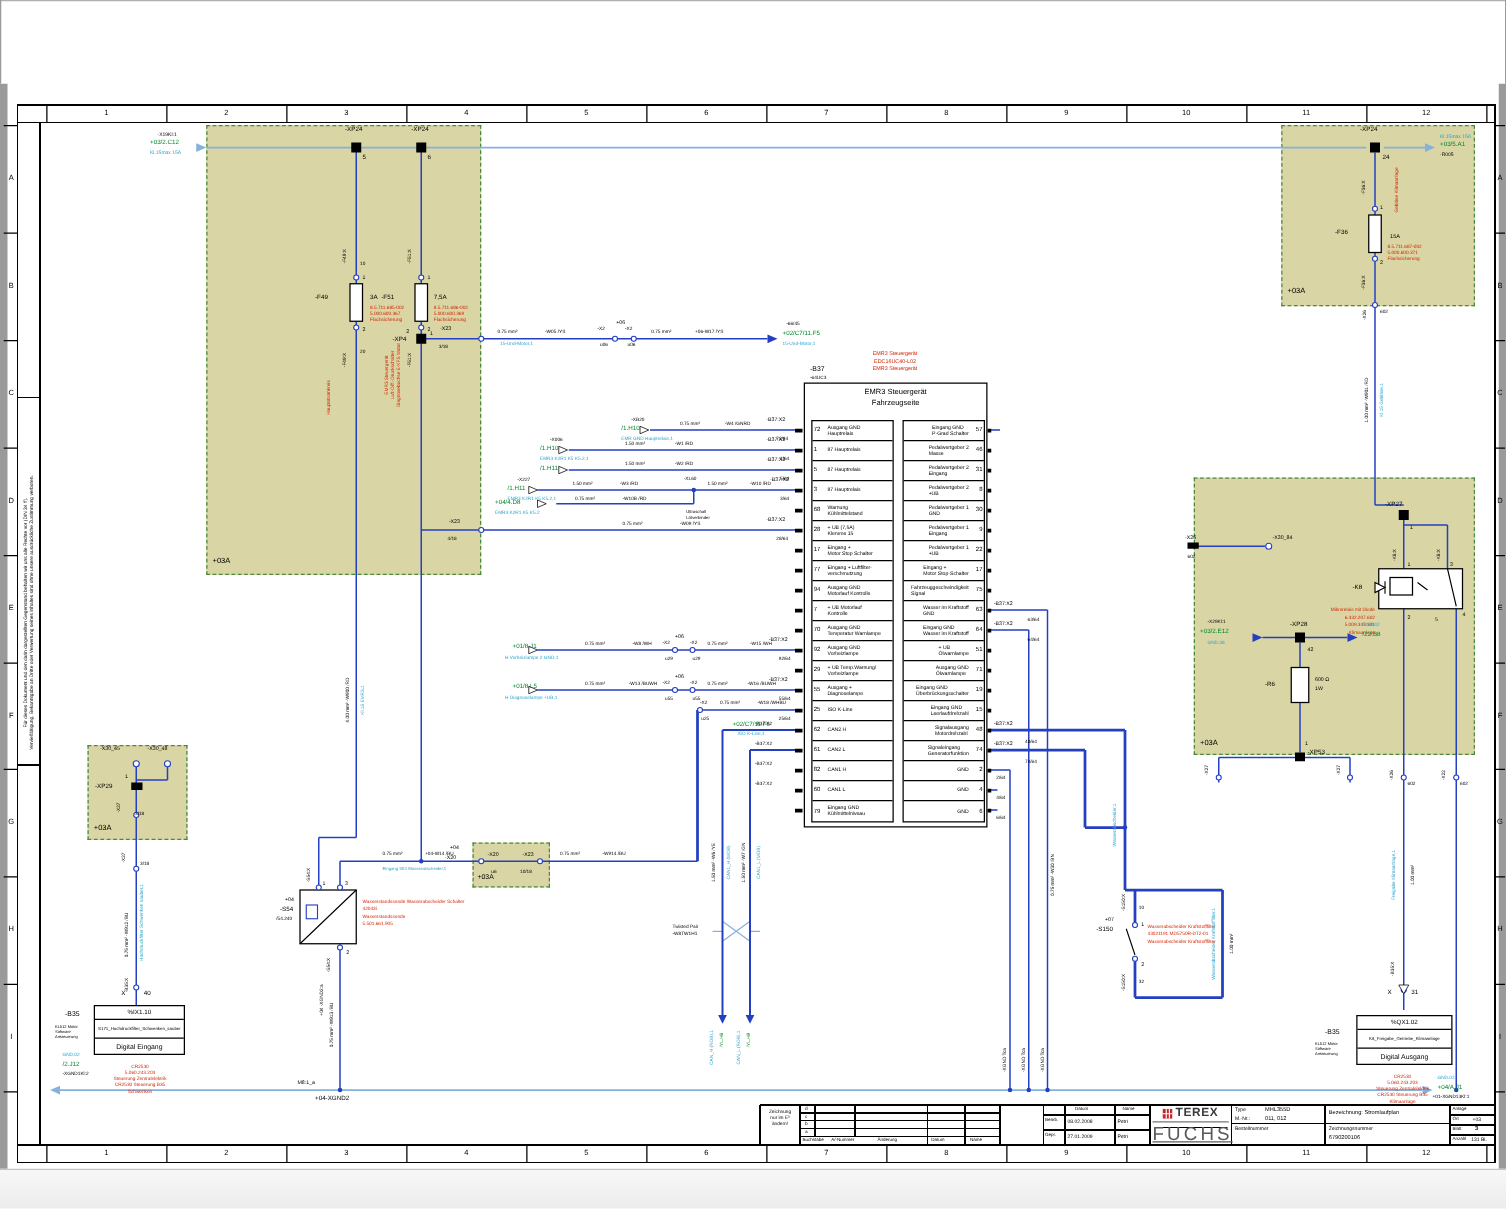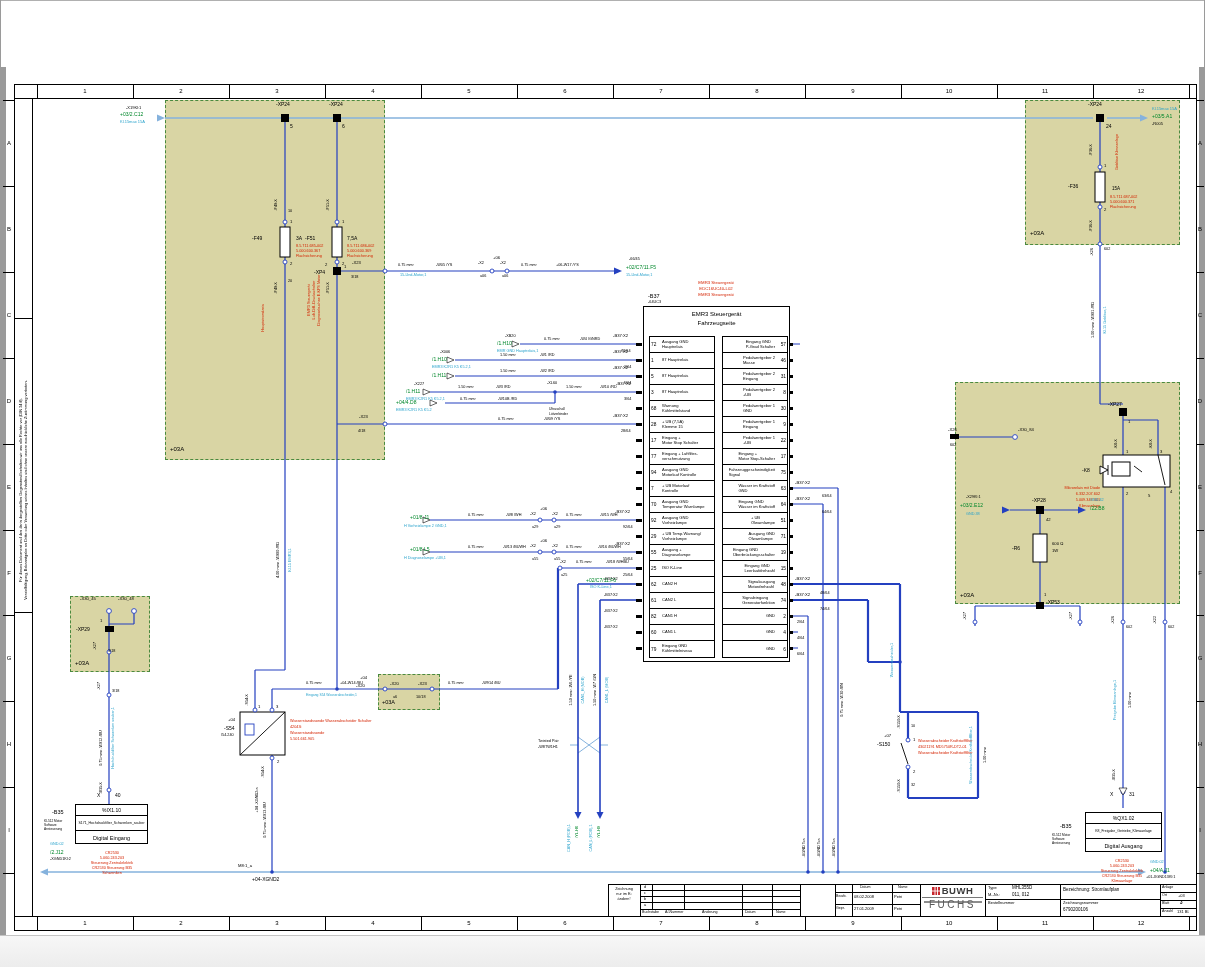--- a/index.html
+++ b/index.html
@@ -18,21 +18,21 @@
 .t-row.rev{flex-direction:row-reverse;}
 .t-row.rev .t-pin{text-align:right;padding-right:1px;padding-left:0;}
 .iobox{position:absolute;border:1px solid #000;background:#fff;box-sizing:border-box;}
 .iobox .cell{border-bottom:1px solid #000;display:flex;align-items:center;justify-content:center;overflow:hidden;}
 .iobox .cell:last-child{border-bottom:none;}
 .tick{position:absolute;background:#000;}
 #toolbar{position:absolute;left:0;top:935px;width:1205px;height:32px;background:linear-gradient(#f7f7f7,#ececec);border-top:1px solid #c4c4c4;}
 #copyright{position:absolute;left:23px;top:490px;transform:translate(-50%,-50%) rotate(-90deg);transform-origin:center;font-size:3.9px;line-height:1.4;white-space:nowrap;color:#000;text-align:center;}
 #logo{position:absolute;left:922px;top:885px;width:61px;height:30px;text-align:center;}
 #logo .l1{font-size:9.5px;font-weight:bold;color:#3a3a3a;letter-spacing:.5px;display:flex;align-items:center;justify-content:center;gap:2px;border-bottom:1px solid #777;padding-bottom:1px;}
-#logo .l2{font-size:10px;color:#5a5a5a;letter-spacing:2.5px;margin-top:1px;}
+#logo .l2{font-size:15px;color:#5a5a5a;letter-spacing:2.5px;margin-top:1px;text-decoration:underline;}
 .gray-strip{position:absolute;background:#9a9a9a;}
 </style>
 </head>
 <body>
 
 <div id="app">
 
   <div class="abs" style="left:0;top:0;width:1205px;height:1px;background:#b0b0b0;"></div>
   <div class="abs" style="left:0;top:0;width:1px;height:67px;background:#9a9a9a;"></div>
   <div class="abs" style="left:1204px;top:0;width:1px;height:67px;background:#9a9a9a;"></div>
@@ -833,21 +833,21 @@
       <div class="cell" style="height:14px;font-size:3.5px;">K8_Freigabe_Getriebe_Klimaanlage</div>
       <div class="cell" style="height:14px;font-size:5.5px;">Digital Ausgang</div>
     </div>
 
     <div id="logo">
       <div class="l1">
           <svg width="8" height="8">
             <rect width="8" height="8" fill="#c6262c"></rect>
             <path d="M0 4 H8 M3 0 V8 M5.5 0 V8" stroke="#fff" stroke-width="0.9"></path>
           </svg>
-          <span>BUWH</span>
+          <span>TEREX</span>
         </div>
       <div class="l2">FUCHS</div>
     </div>
   </div>
 
   <div id="toolbar">
     
     
     
     

